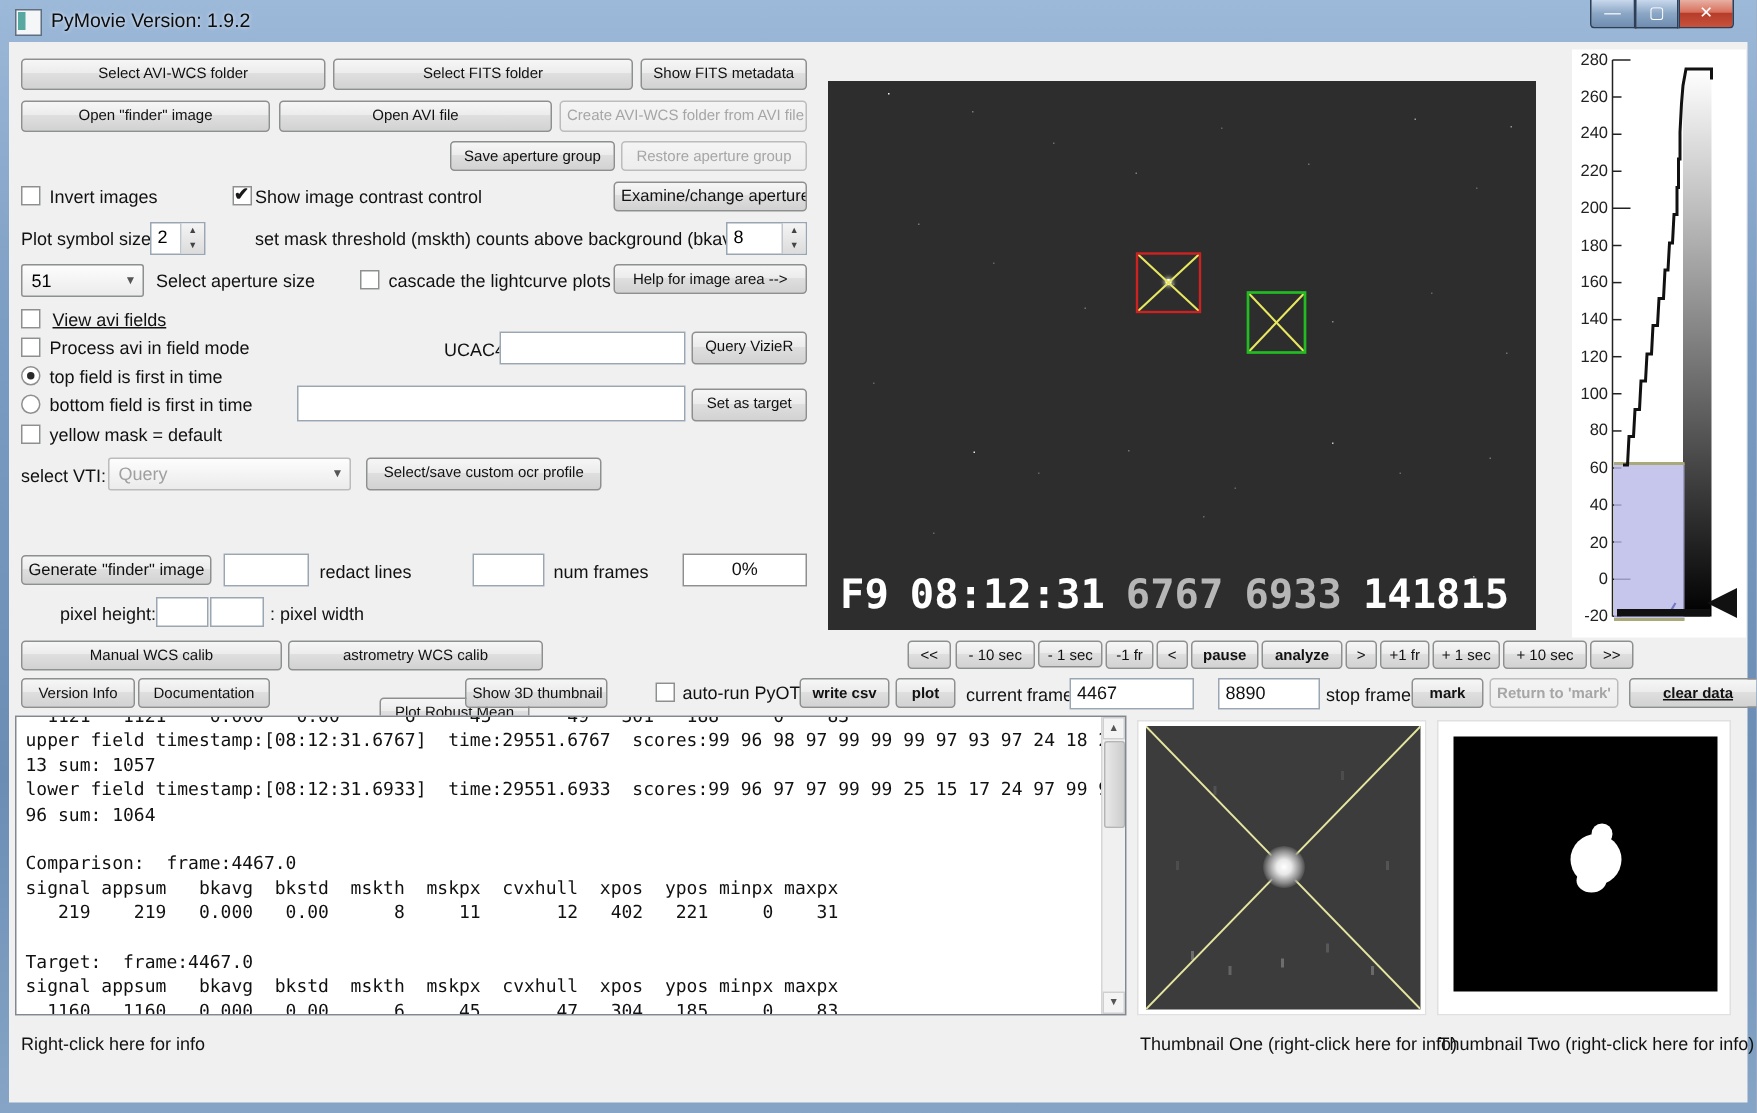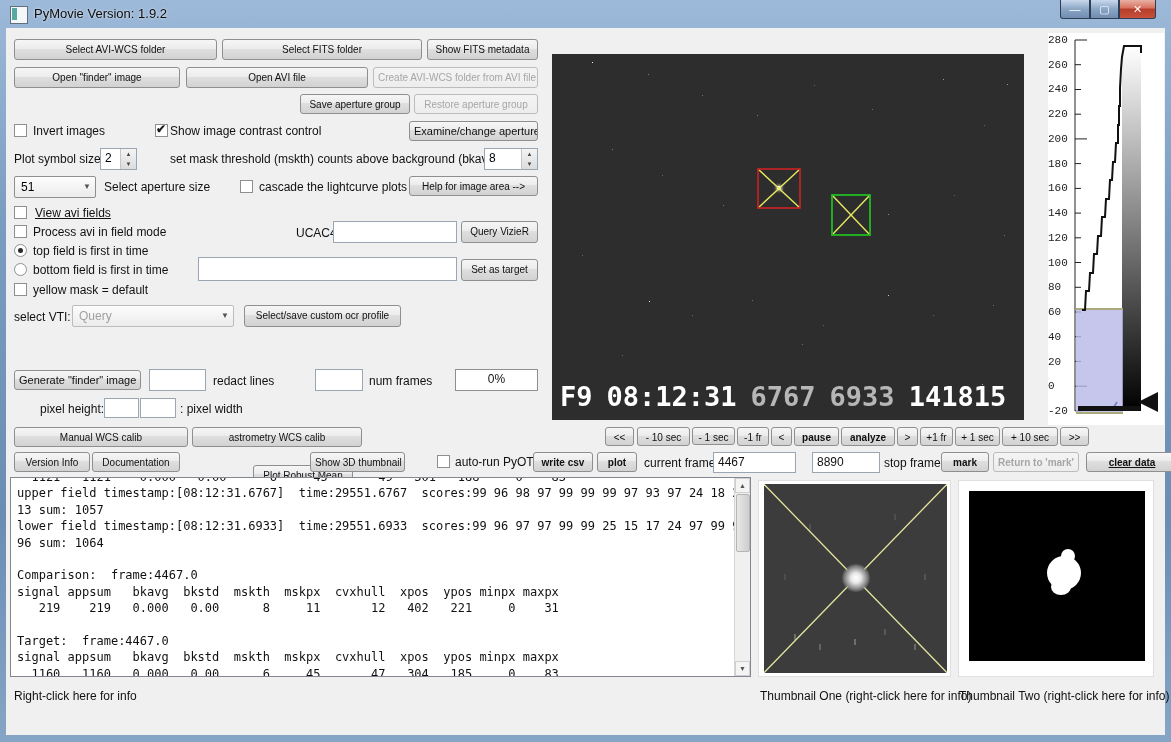--- a/index.html
+++ b/index.html
@@ -58,21 +58,21 @@
      381px 261px 0 rgba(195,195,195,.4),441px 251px 0 rgba(205,205,205,.45),70px 301px 0 rgba(190,190,190,.4),
      250px 290px 0 rgba(200,200,200,.4),430px 330px 0 rgba(230,230,230,.7),455px 30px 0 rgba(220,220,220,.6);}
   #star-red{position:absolute;left:225px;top:132px;width:4px;height:4px;border-radius:50%;background:#fff;box-shadow:0 0 3px 1px rgba(255,255,220,.8);}
   .vti-strip{position:absolute;left:0;bottom:0;width:100%;height:44px;
      font-family:"DejaVu Sans Mono",monospace;font-weight:bold;font-size:27px;color:#fff;line-height:42px;}
   .vti-strip span{margin-right:14px;}
   .vti-dim{color:#cfcfcf;opacity:.85;}
 
   
   #hist{position:absolute;left:1048px;top:33px;width:116px;height:392px;background:#fff;}
-  .hist-tick{position:absolute;width:24px;font-size:11px;color:#222;font-family:Liberation Mono, monospace;}
+  .hist-tick{position:absolute;width:24px;text-align:right;font-size:11px;color:#222;font-family:Liberation Sans, sans-serif;}
 
   
   #log{position:absolute;left:10px;top:477px;width:741px;height:200px;background:#fff;border:1px solid #828790;box-sizing:border-box;overflow:hidden;}
   #log pre{margin:-9px 0 0 6px;font-family:"DejaVu Sans Mono",monospace;font-size:12px;line-height:16.4px;color:#111;}
   #logsb{position:absolute;right:0;top:0;width:15px;height:100%;background:#f0f0f0;border-left:1px solid #d5d5d5;}
   .sb-arrow{position:absolute;left:0;width:15px;height:15px;background:#f4f4f4;border:1px solid #cfcfcf;box-sizing:border-box;
             font-size:7px;color:#555;text-align:center;line-height:13px;}
   .sb-thumb{position:absolute;left:1px;top:16px;width:12px;height:56px;background:linear-gradient(90deg,#e8e8e8,#cdcdcd);border:1px solid #b5b5b5;border-radius:2px;}
 
   

